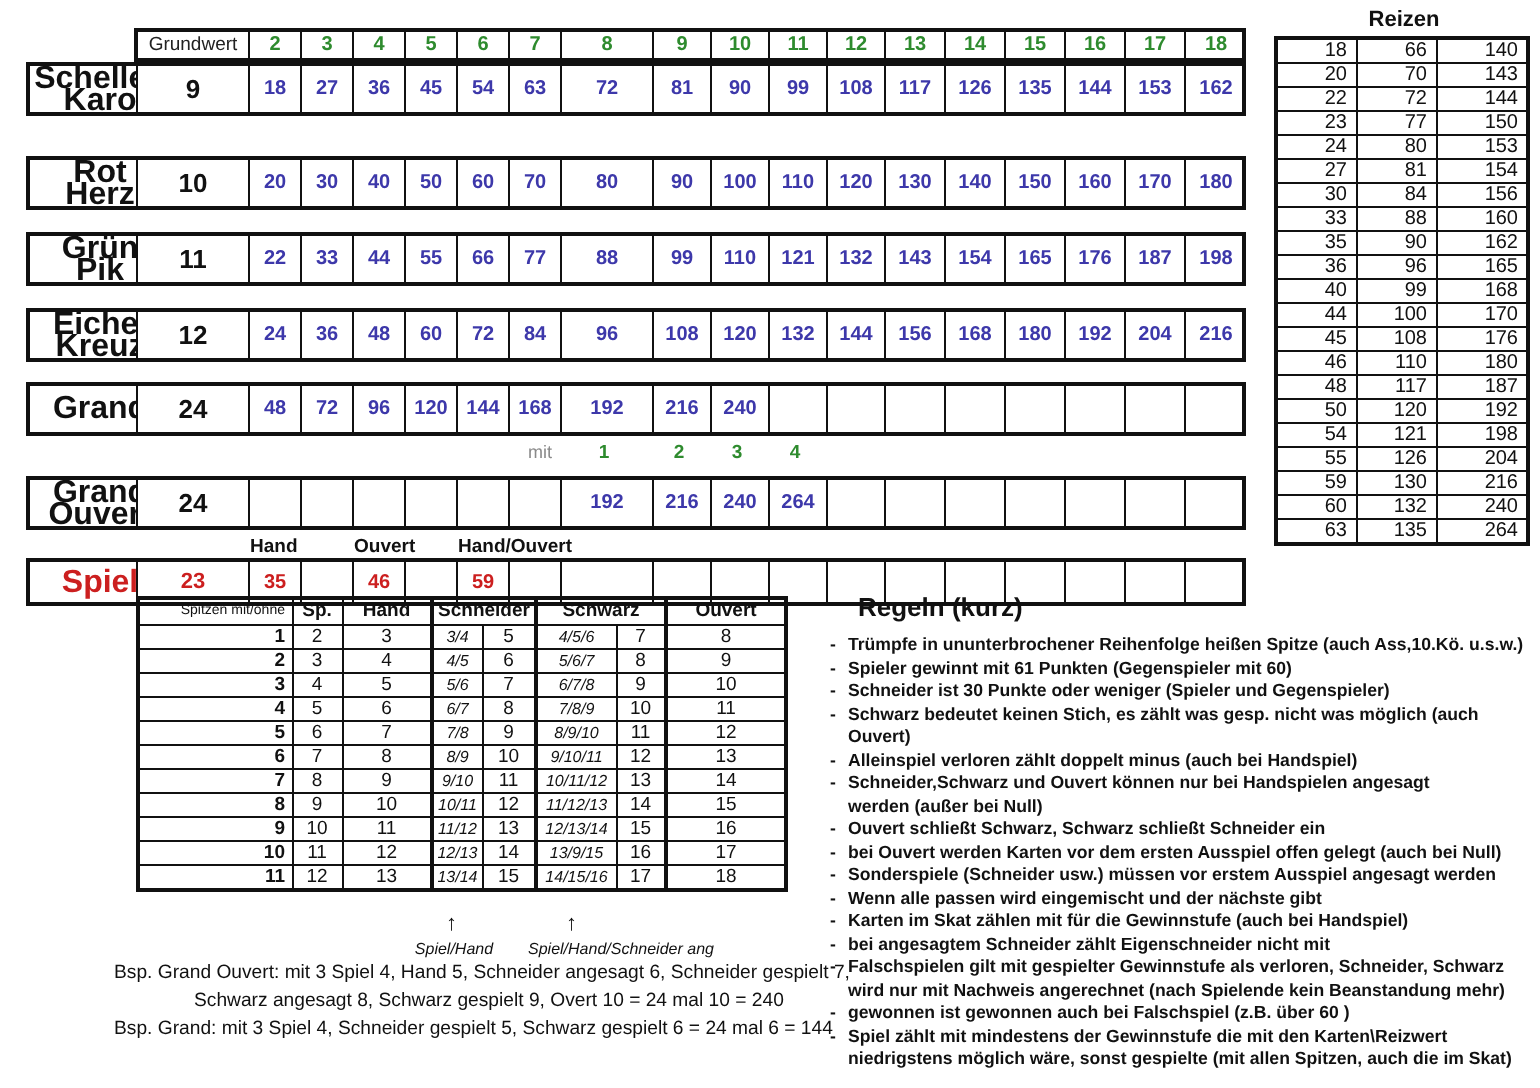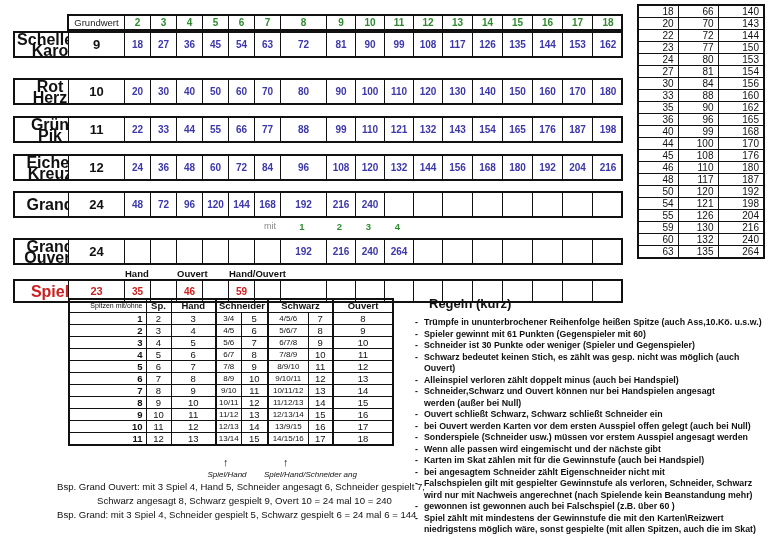--- a/index.html
+++ b/index.html
@@ -31,21 +31,21 @@
 
   
   #spitzen { position: absolute; left: 68px; top: 298px; width: 340px; }
   #spitzen table { border-collapse: collapse; border: 2px solid #111; }
   #spitzen td { border: 1px solid #111; text-align: center; font-size: 9.5px; height: 11px; }
   #spitzen .thick { border-left: 2px solid #111; }
   #spitzen .sp-h1 { font-weight: bold; height: 13px; }
   #spitzen .sp-small { font-size: 7px; font-weight: normal; text-align: right; padding-right: 3px; }
   #spitzen .it { font-style: italic; font-size: 8px; height: 10px; }
   #spitzen .c0 { font-weight: bold; text-align: right; padding-right: 3px; }
-  #spitzen .gsp { font-size: 8px; }
+  #spitzen .gsp { font-style: italic; font-size: 8px; }
   .arrow { position: absolute; top: 158px; font-size: 11px; font-weight: bold; }
   .arrow.a1 { left: 155px; }
   .arrow.a2 { left: 215px; }
   .arrow-label { position: absolute; top: 172px; font-style: italic; font-size: 8px; text-align: center; }
   .arrow-label.l1 { left: 119px; width: 80px; }
   .arrow-label.l2 { left: 155px; width: 175px; text-align: center; }
 
   
   #rules { position: absolute; left: 415px; top: 296px; width: 355px; }
   .rules-title { font-weight: bold; font-size: 13px; margin-bottom: 6px; padding-left: 14px; }
@@ -258,20 +258,21 @@
         <div class="cell" style="color: rgb(204, 31, 31);"></div>
         <div class="cell" style="color: rgb(204, 31, 31);"></div>
         <div class="cell" style="color: rgb(204, 31, 31);"></div>
         <div class="cell" style="color: rgb(204, 31, 31);"></div>
         <div class="cell" style="color: rgb(204, 31, 31);"></div>
         <div class="cell last" style="color: rgb(204, 31, 31);"></div>
       </div>
     </div>
 
   <div id="reizen">
+    <div class="rz-title">Reizen</div>
     <table id="reizen-table">
         <tbody>
           <tr>
             <td>18</td>
             <td>66</td>
             <td>140</td>
           </tr>
           <tr>
             <td>20</td>
             <td>70</td>

